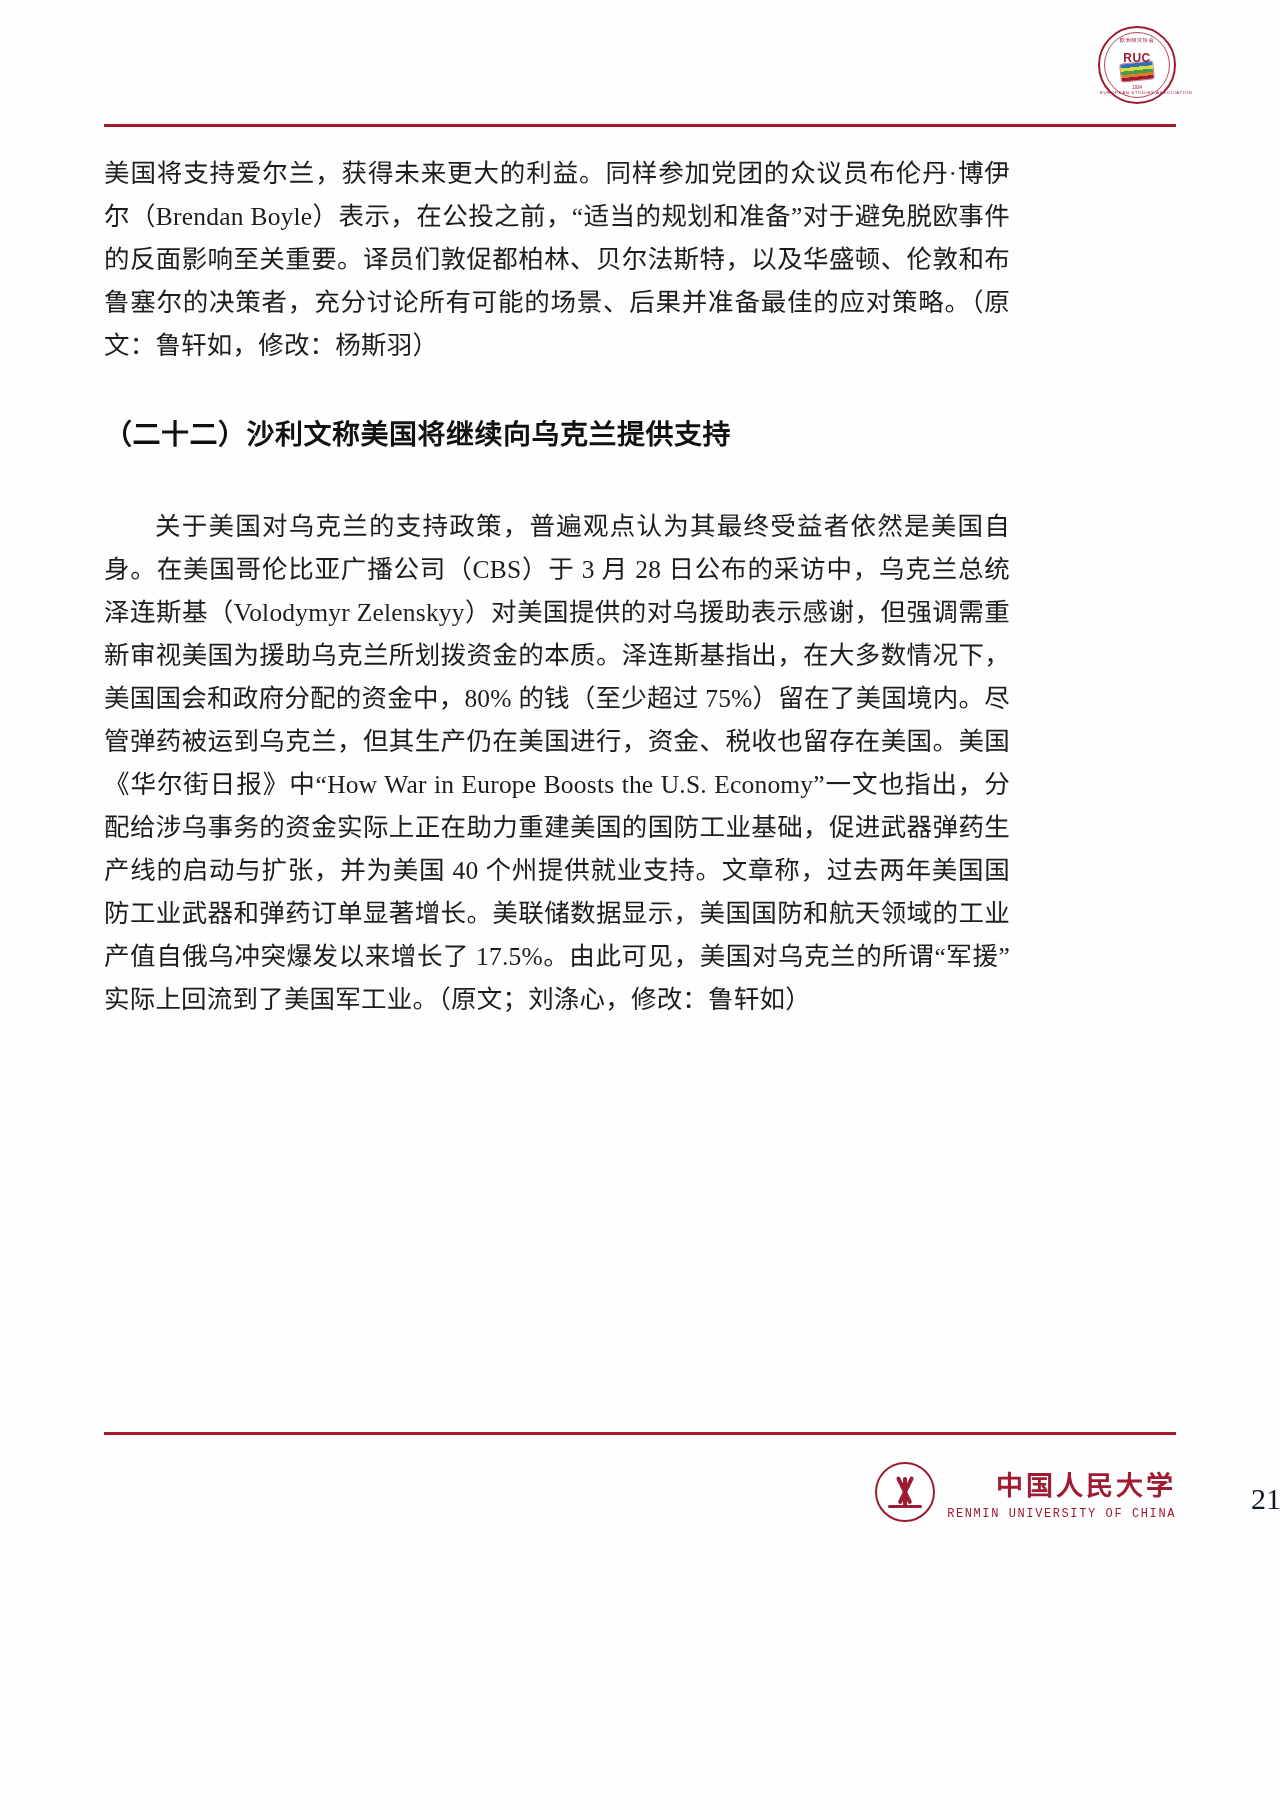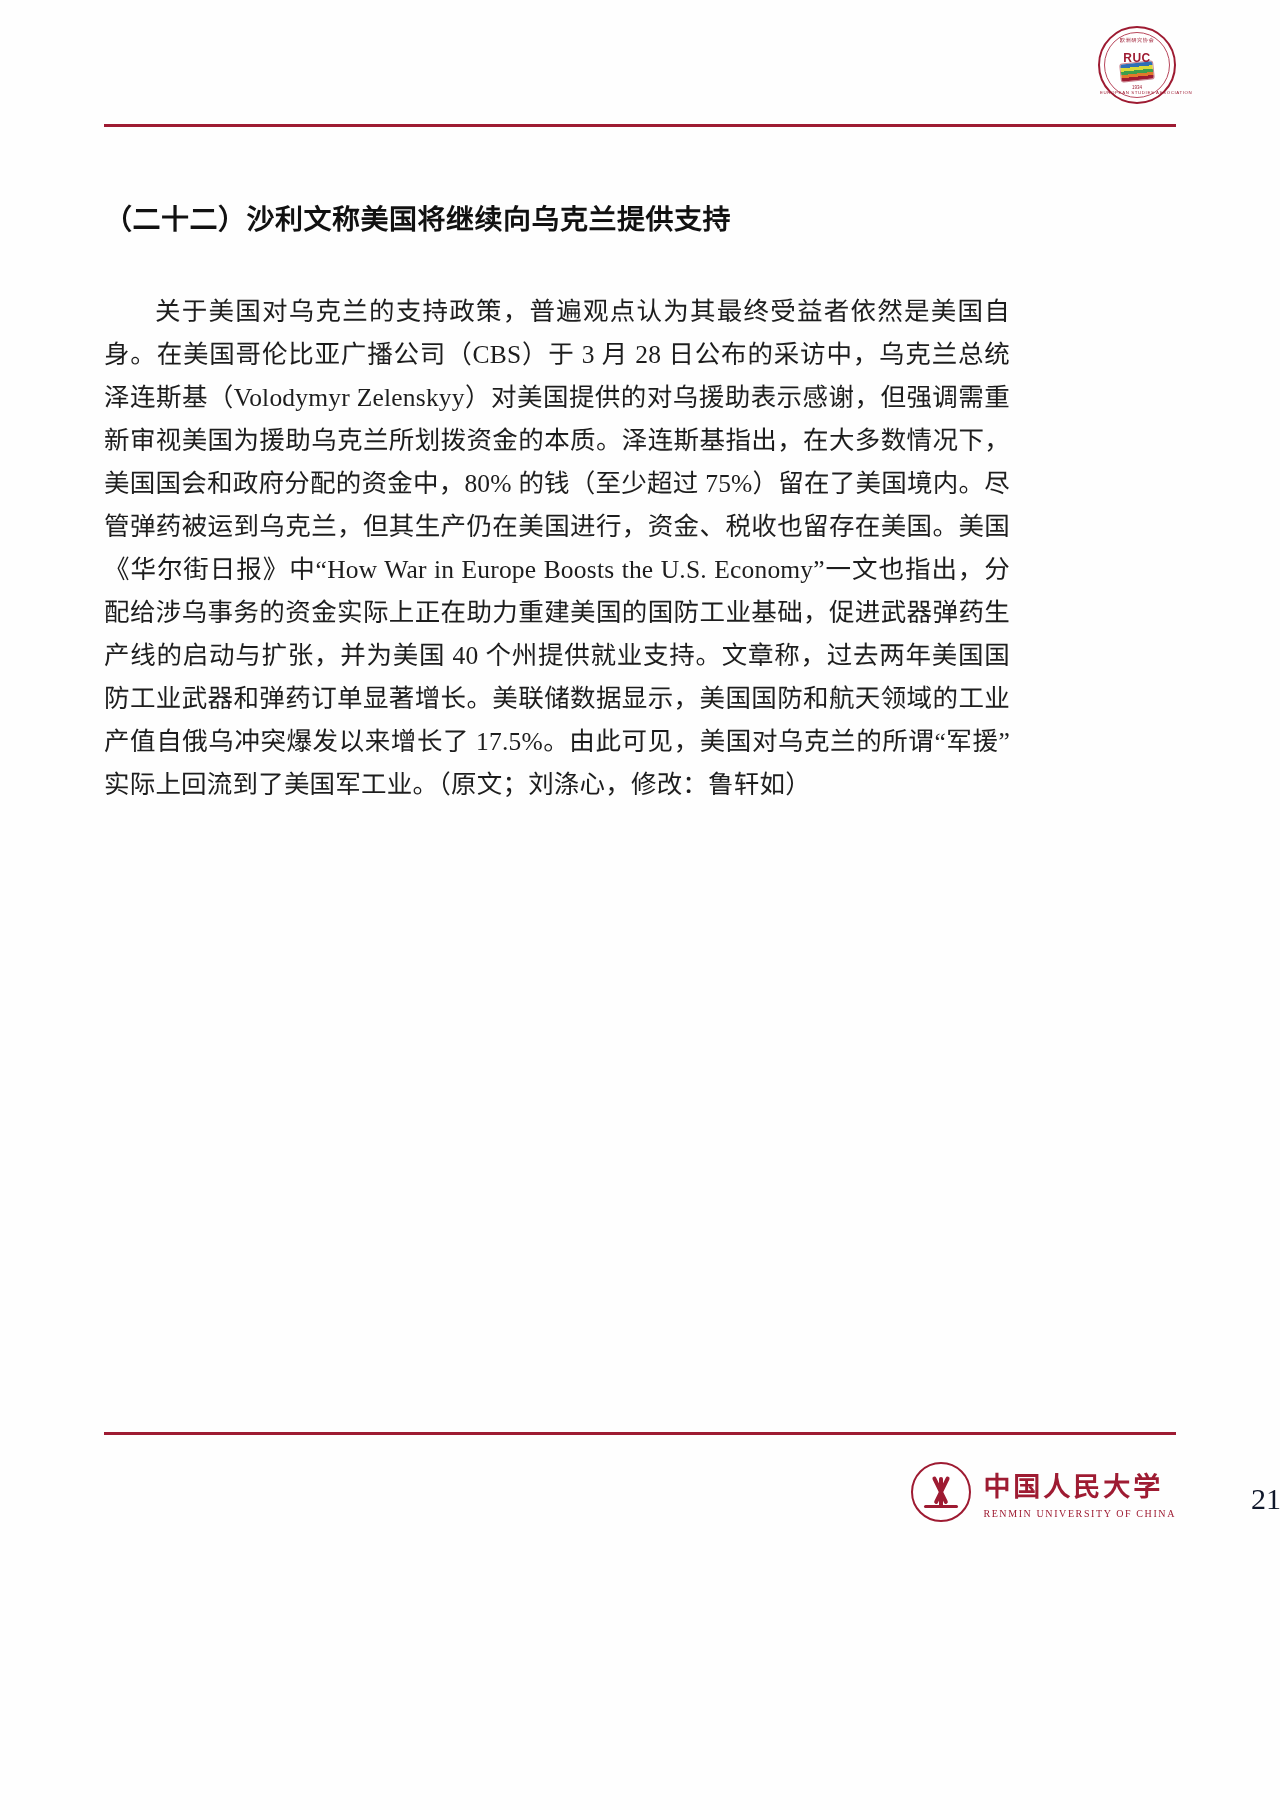--- a/index.html
+++ b/index.html
@@ -230,34 +230,35 @@
     right: 11px;
     bottom: 12px;
     height: 3px;
     background: #9e1b32;
     border-radius: 2px;
   }
   .ruc-lines {
     display: flex;
     flex-direction: column;
     gap: 4px;
+    text-align: right;
   }
   .ruc-cn {
     font-size: 27px;
     font-weight: bold;
     color: #9e1b32;
     letter-spacing: 3px;
     font-family: "Liberation Serif", serif;
     white-space: nowrap;
   }
   .ruc-en {
-    font-size: 10px;
+    font-size: 12px;
     color: #9e1b32;
     letter-spacing: 1.6px;
-    font-family: Liberation Serif, serif;
+    font-family: Liberation Mono, monospace;
     white-space: nowrap;
   }
   .page-number {
     position: absolute;
     right: -1px;
     top: 1482px;
     font-size: 30px;
     color: #0f172a;
     font-family: "Liberation Serif", serif;
   }
@@ -276,20 +277,23 @@
         <div class="esa-seal-year">1934</div>
         <div class="esa-seal-arc-bot">EUROPEAN STUDIES ASSOCIATION</div>
       </div>
     </div>
   </div>
 
   <div class="rule-top"></div>
 
   <div class="content">
 
+    <div class="para-block">
+      <p class="body-para">美国将支持爱尔兰，获得未来更大的利益。同样参加党团的众议员布伦丹·博伊尔（Brendan Boyle）表示，在公投之前，“适当的规划和准备”对于避免脱欧事件的反面影响至关重要。译员们敦促都柏林、贝尔法斯特，以及华盛顿、伦敦和布鲁塞尔的决策者，充分讨论所有可能的场景、后果并准备最佳的应对策略。（原文：鲁轩如，修改：杨斯羽）</p>
+    </div>
 
     <div class="heading-block">
       <h2 class="section-heading">（二十二）沙利文称美国将继续向乌克兰提供支持</h2>
     </div>
 
 
     <div class="para-block">
       <p class="body-para indent">关于美国对乌克兰的支持政策，普遍观点认为其最终受益者依然是美国自身。在美国哥伦比亚广播公司（CBS）于 3 月 28 日公布的采访中，乌克兰总统泽连斯基（Volodymyr Zelenskyy）对美国提供的对乌援助表示感谢，但强调需重新审视美国为援助乌克兰所划拨资金的本质。泽连斯基指出，在大多数情况下，美国国会和政府分配的资金中，80% 的钱（至少超过 75%）留在了美国境内。尽管弹药被运到乌克兰，但其生产仍在美国进行，资金、税收也留存在美国。美国《华尔街日报》中“How War in Europe Boosts the U.S. Economy”一文也指出，分配给涉乌事务的资金实际上正在助力重建美国的国防工业基础，促进武器弹药生产线的启动与扩张，并为美国 40 个州提供就业支持。文章称，过去两年美国国防工业武器和弹药订单显著增长。美联储数据显示，美国国防和航天领域的工业产值自俄乌冲突爆发以来增长了 17.5%。由此可见，美国对乌克兰的所谓“军援”实际上回流到了美国军工业。（原文；刘涤心，修改：鲁轩如）</p>
     </div>
 

